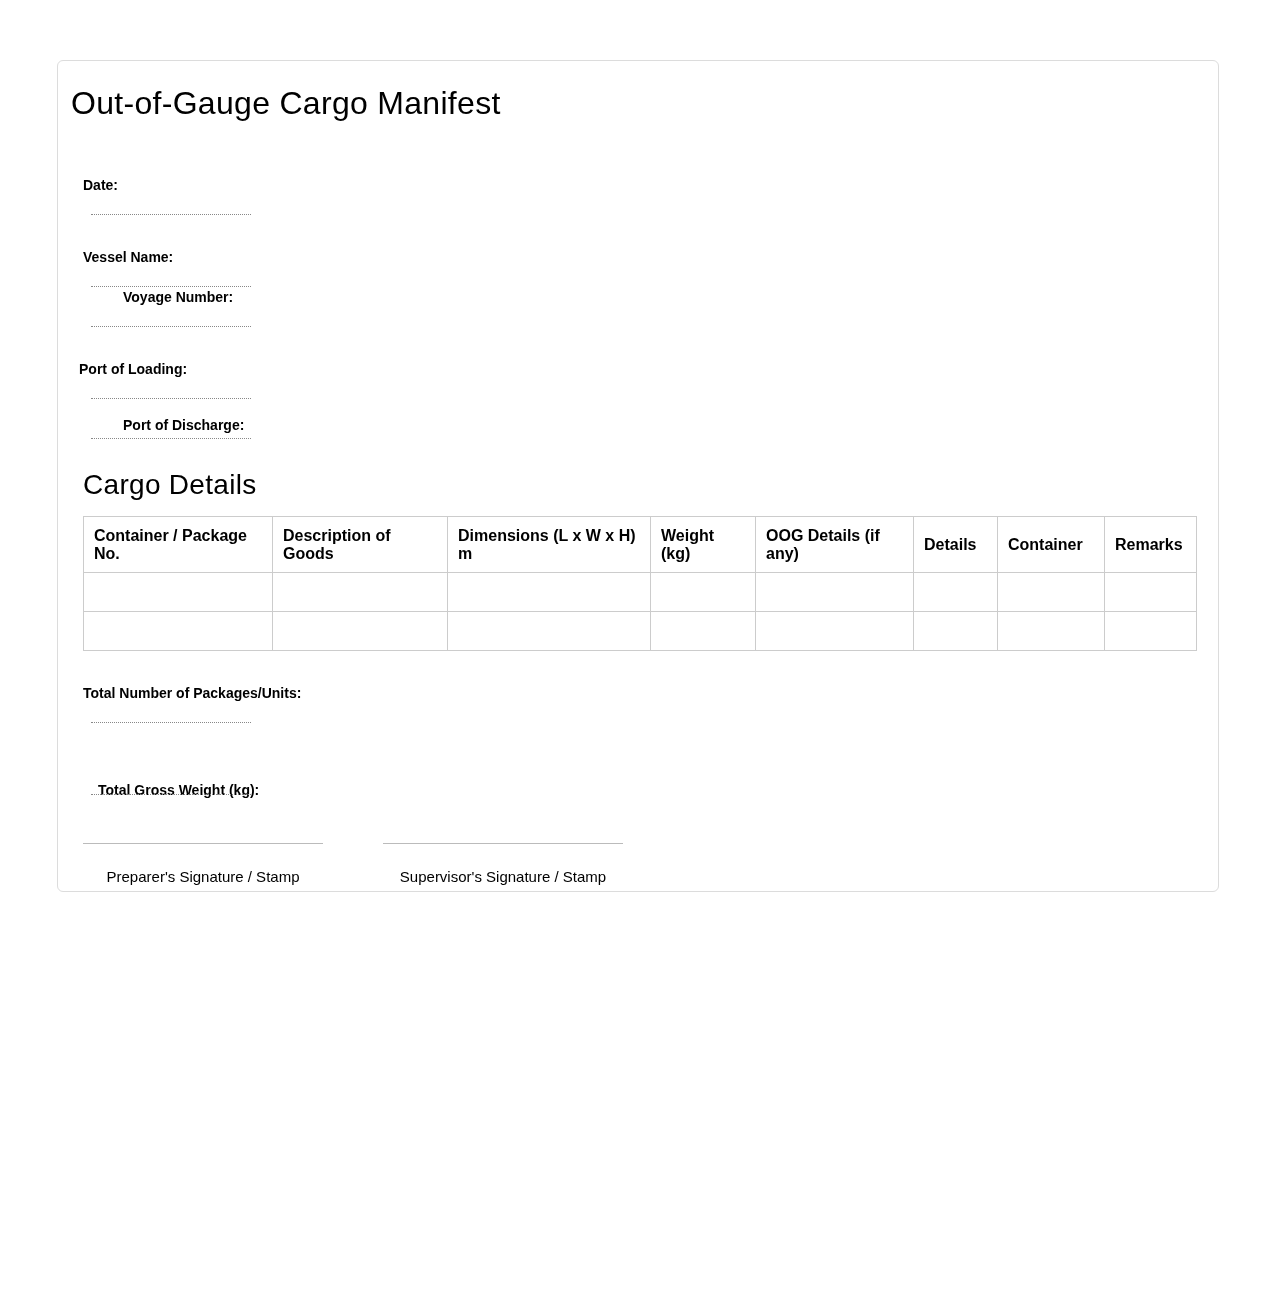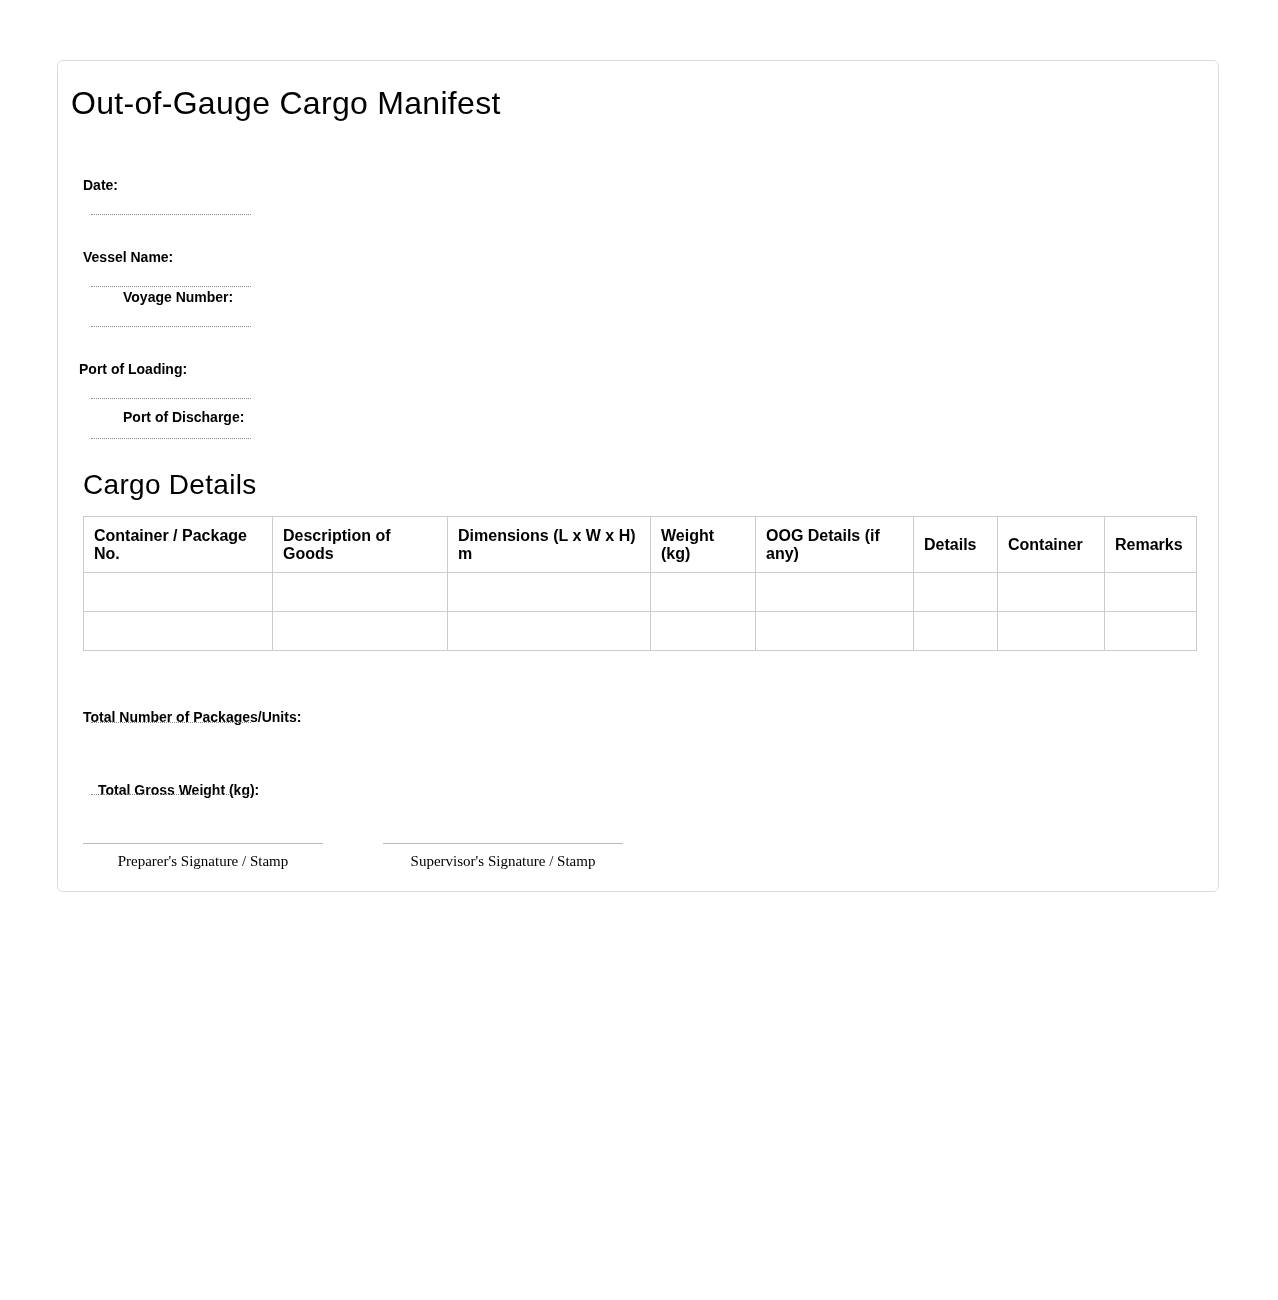--- a/index.html
+++ b/index.html
@@ -84,23 +84,22 @@
       height: 39px;
       box-sizing: border-box;
     }
     .sig {
       position: absolute;
       top: 782px;
       width: 240px;
       border-top: 1px solid #bbb;
       text-align: center;
       font-size: 15px;
-      padding-top: 9px;
+      padding-top: 24px;
       line-height: 17px;
-      font-family: Liberation Serif, serif;
     }
   </style>
 </head>
 <body>
 
 <div class="card">
 
   <h1 class="title">
     <span>Out-of-Gauge Cargo Manifest</span><br>
   </h1>
@@ -110,21 +109,21 @@
 
   <div class="field-label" style="left:25px; top:188px;">Vessel Name:</div>
   <div class="field-line" style="top:225px;"></div>
 
   <div class="field-label" style="left:65px; top:228px;">Voyage Number:</div>
   <div class="field-line" style="top:265px;"></div>
 
   <div class="field-label" style="left:21px; top:300px;">Port of Loading:</div>
   <div class="field-line" style="top:337px;"></div>
 
-  <div class="field-label" style="left:65px; top:348px;">Port of Discharge:</div>
+  <div class="field-label" style="left:65px; top:356px;">Port of Discharge:</div>
   <div class="field-line" style="top:377px;"></div>
 
   <h2 class="section-title">Cargo Details</h2>
 
   <table class="cargo">
     <colgroup>
       <col style="width:189px">
       <col style="width:175px">
       <col style="width:203px">
       <col style="width:105px">
@@ -162,21 +161,21 @@
         <td></td>
         <td></td>
         <td></td>
         <td></td>
         <td></td>
         <td></td>
       </tr>
     </tbody>
   </table>
 
-  <div class="field-label" style="left:25px; top:648px;">Total Number of Packages/Units:</div>
+  <div class="field-label" style="left:25px; top:624px;">Total Number of Packages/Units:</div>
   <div class="field-line" style="top:661px;"></div>
 
   <div class="field-label" style="left:40px; top:696px;margin-top:25px;">Total Gross Weight (kg):</div>
   <div class="field-line" style="top:733px;"></div>
 
   <div class="sig" style="left:25px;">Preparer's Signature / Stamp</div>
   <div class="sig" style="left:325px;">Supervisor's Signature / Stamp</div>
 
 </div>
 

